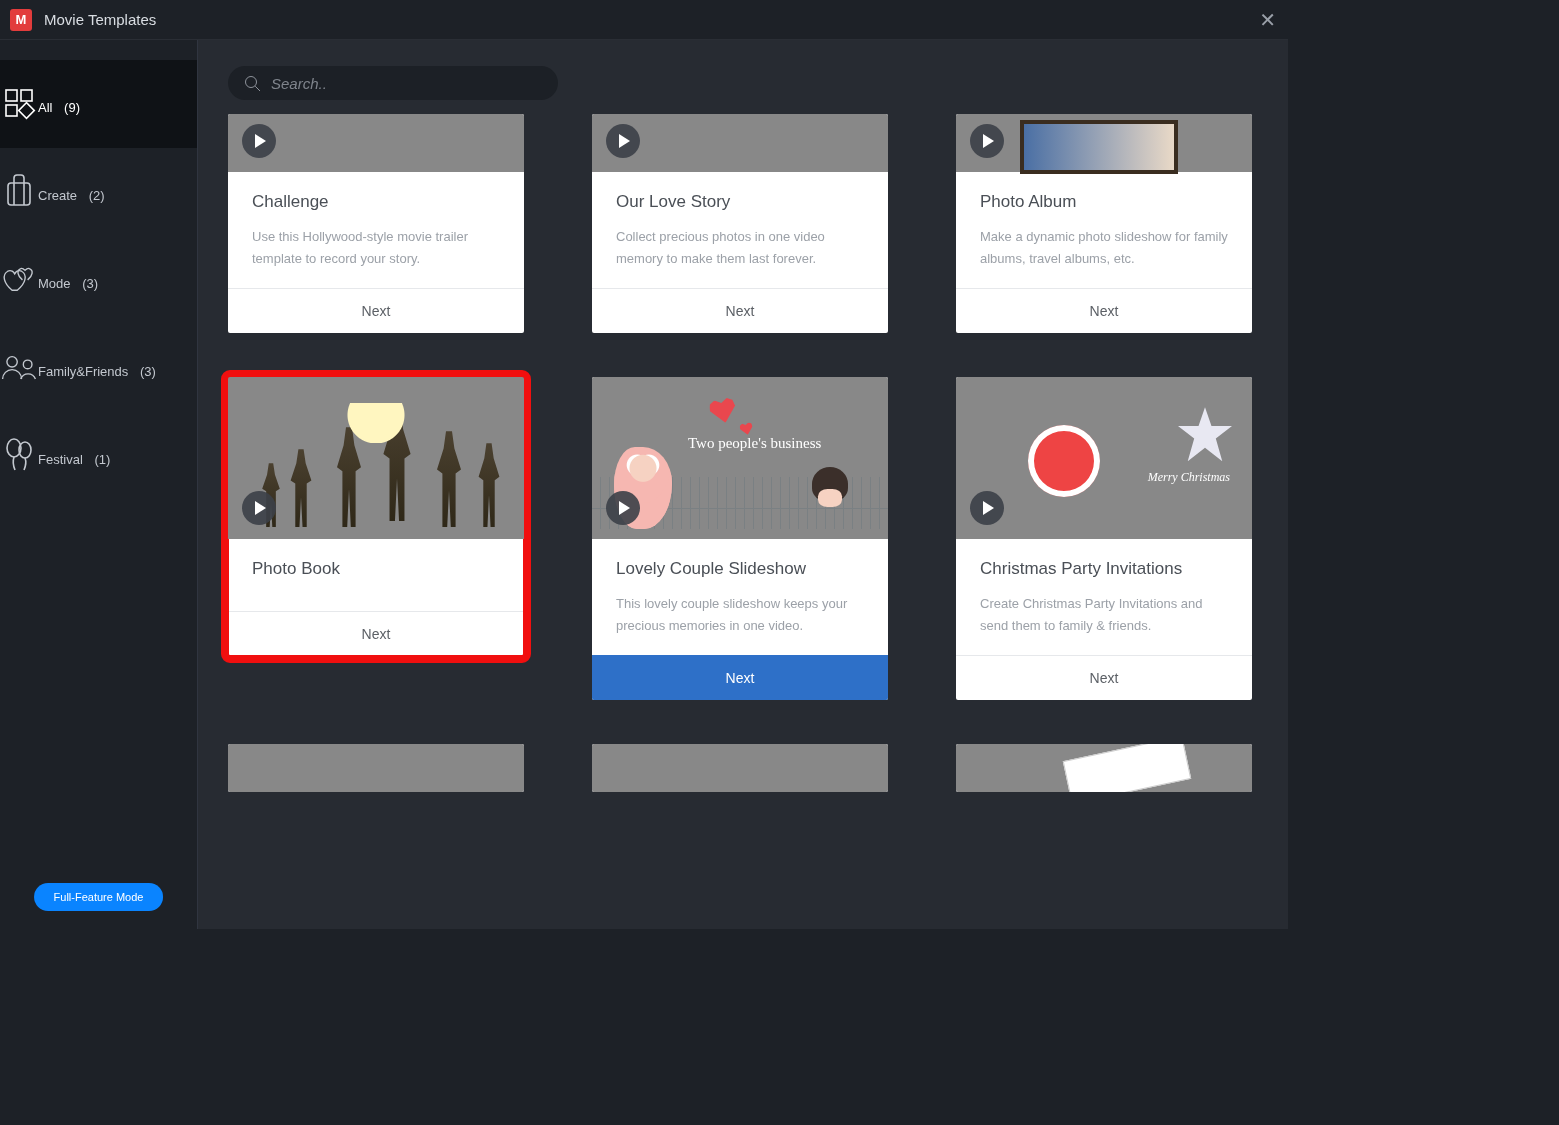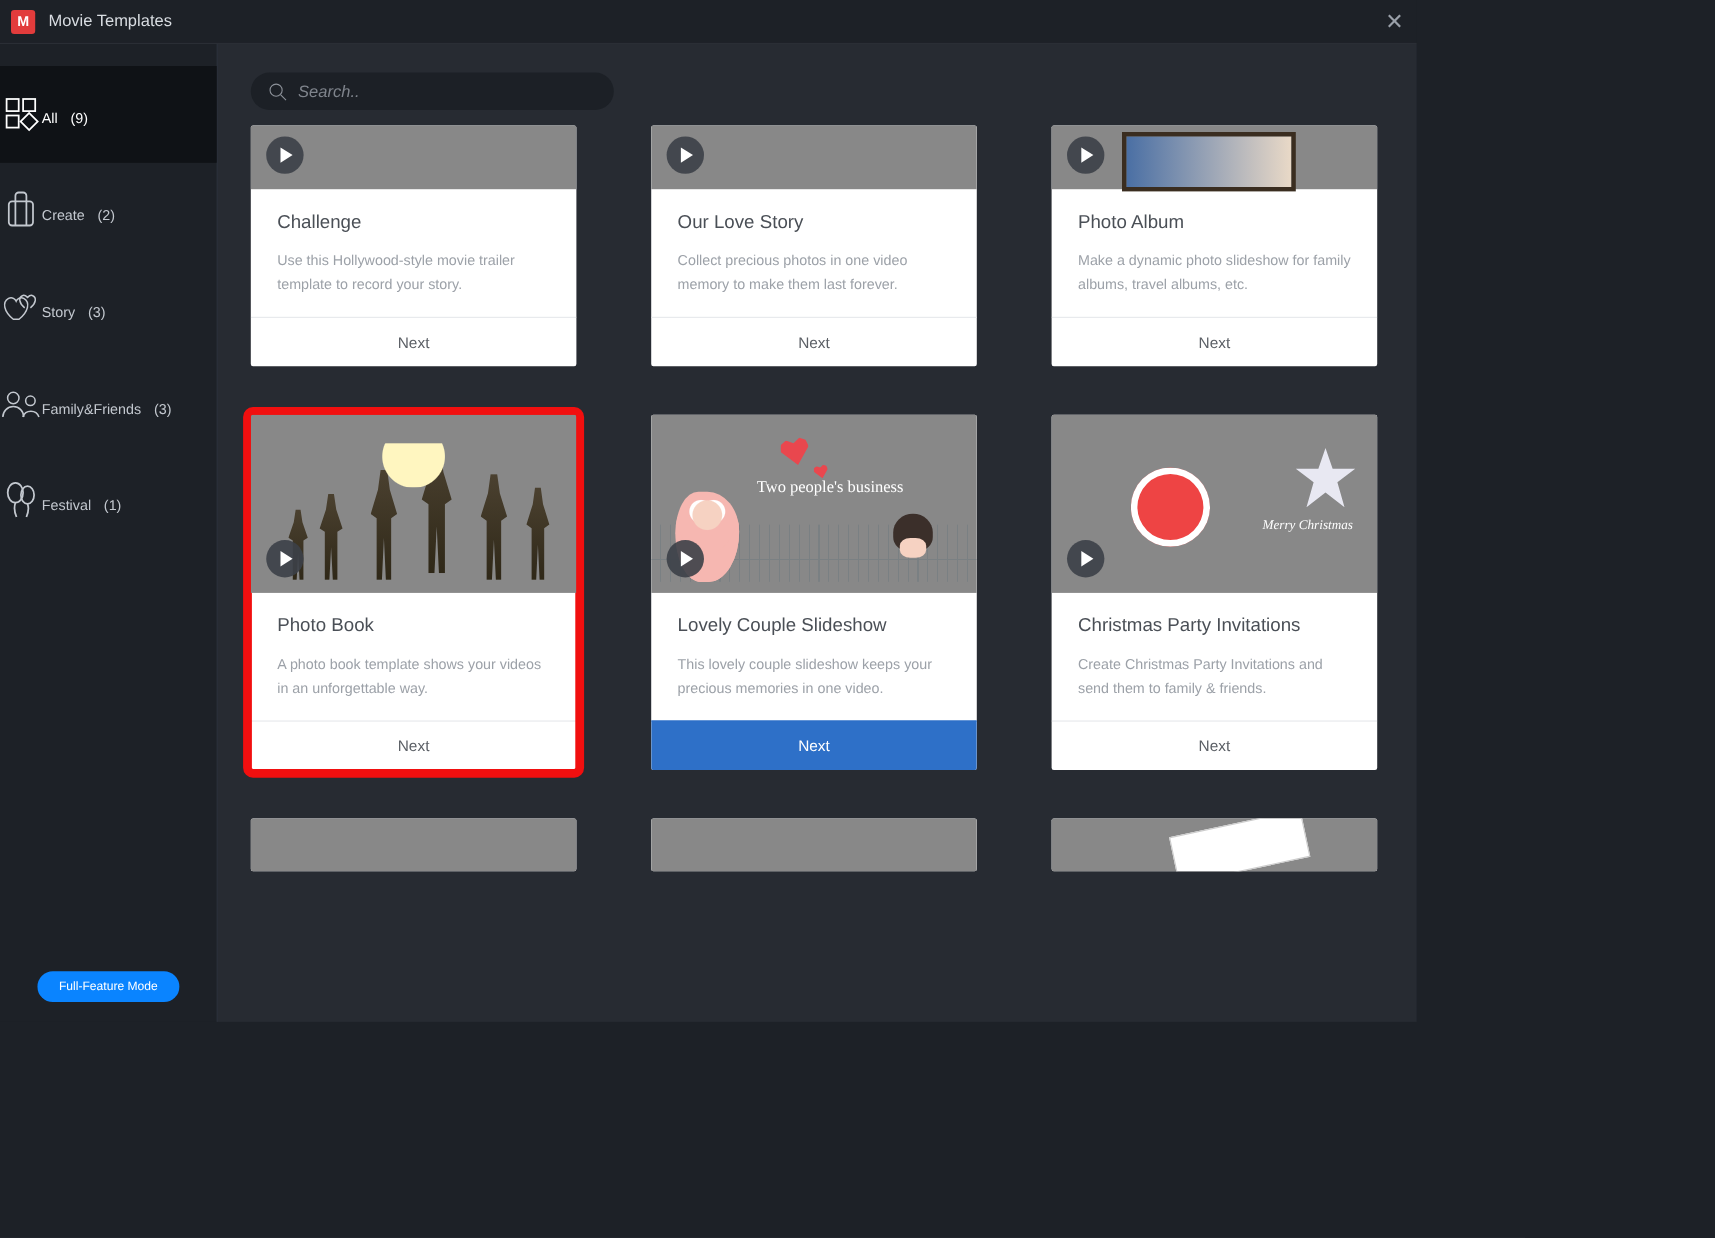--- a/index.html
+++ b/index.html
@@ -179,21 +179,21 @@
     </div>
 
     <div class="side-item">
       <div class="icon">
         <svg width="44" height="34" viewBox="0 0 44 34">
           <path d="M14 30 C4 22 2 12 9 8 c4 -2 7 1 8 3 c1 -2 4 -5 8 -3 c7 4 5 14 -5 22z"></path>
           <path d="M26 18 C20 13 19 7 24 5 c2 -1 4 1 5 2 c1 -1 3 -3 5 -2 c5 2 4 8 -2 13"></path>
         </svg>
       </div>
       <div class="labelrow">
-        <span>Story</span>
+        <span>Mode</span>
         <span class="count">(3)</span>
       </div>
     </div>
 
     <div class="side-item">
       <div class="icon">
         <svg width="44" height="30" viewBox="0 0 44 30">
           <circle cx="14" cy="9" r="6"></circle>
             <path d="M3 29 a11 11 0 0 1 22 0"></path>
           <circle cx="32" cy="12" r="5"></circle>
@@ -275,21 +275,20 @@
               <div class="p p2"></div>
               <div class="p p3"></div>
             <div class="p p4"></div>
               <div class="p p5"></div>
               <div class="p p6"></div>
           </div>
           <div class="playbtn"></div>
         </div>
         <div class="cardbody">
           <div class="ctitle">Photo Book</div>
-          <div class="cdesc">A photo book template shows your videos in an unforgettable way.</div>
         </div>
         <div class="nextbar">Next</div>
       </div>
 
       <div class="card hovered">
         <div class="thumb th-couple">
           <div class="couple-scene">
             <div class="heart"></div>
               <div class="heart sm"></div>
             <div class="txt">Two people's business</div>

